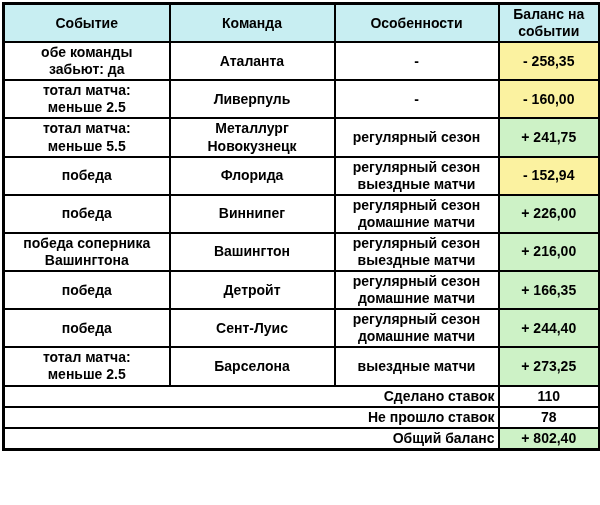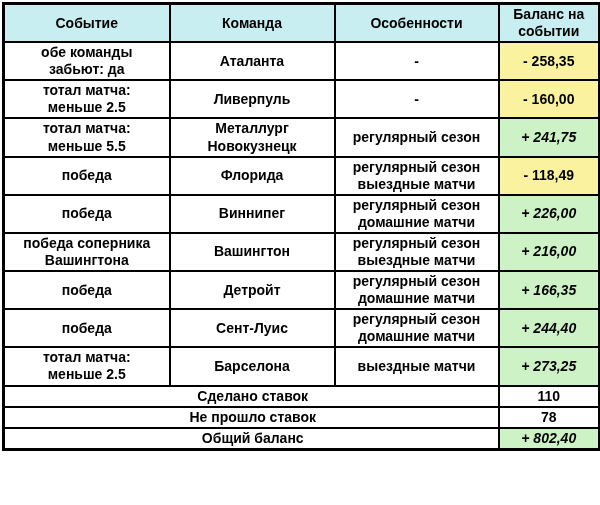--- a/index.html
+++ b/index.html
@@ -34,23 +34,23 @@
     line-height: 1.22;
     padding: 1px 3px;
     overflow: hidden;
   }
   thead th {
     background: var(--header-bg);
     height: 34px;
   }
   tr.data-row td { height: 33px; }
   tr.summary-row td { height: 19px; }
-  td.label-cell { text-align: center; padding-left: 6px; }
+  td.label-cell { text-align: right; padding-left: 6px; }
   td[data-color="negative"] { background: var(--negative-bg); margin-left: 34px; }
-  td[data-color="positive"] { background: var(--positive-bg); font-style: italic; }
+  td[data-color="positive"] { background: var(--positive-bg); }
 </style>
 </head>
 <body>
 
 <table class="stats">
   <colgroup>
     <col style="width:166px">
       <col style="width:165px">
       <col style="width:164px">
       <col style="width:101px">
@@ -84,21 +84,21 @@
       <td>Металлург
 Новокузнецк</td>
       <td>регулярный сезон</td>
       <td data-color="positive">+ 241,75</td>
     </tr>
     <tr class="data-row">
       <td>победа</td>
       <td>Флорида</td>
       <td>регулярный сезон
 выездные матчи</td>
-      <td data-color="negative">- 118,49</td>
+      <td data-color="negative">- 152,94</td>
     </tr>
     <tr class="data-row">
       <td>победа</td>
       <td>Виннипег</td>
       <td>регулярный сезон
 домашние матчи</td>
       <td data-color="positive">+ 226,00</td>
     </tr>
     <tr class="data-row">
       <td>победа соперника

